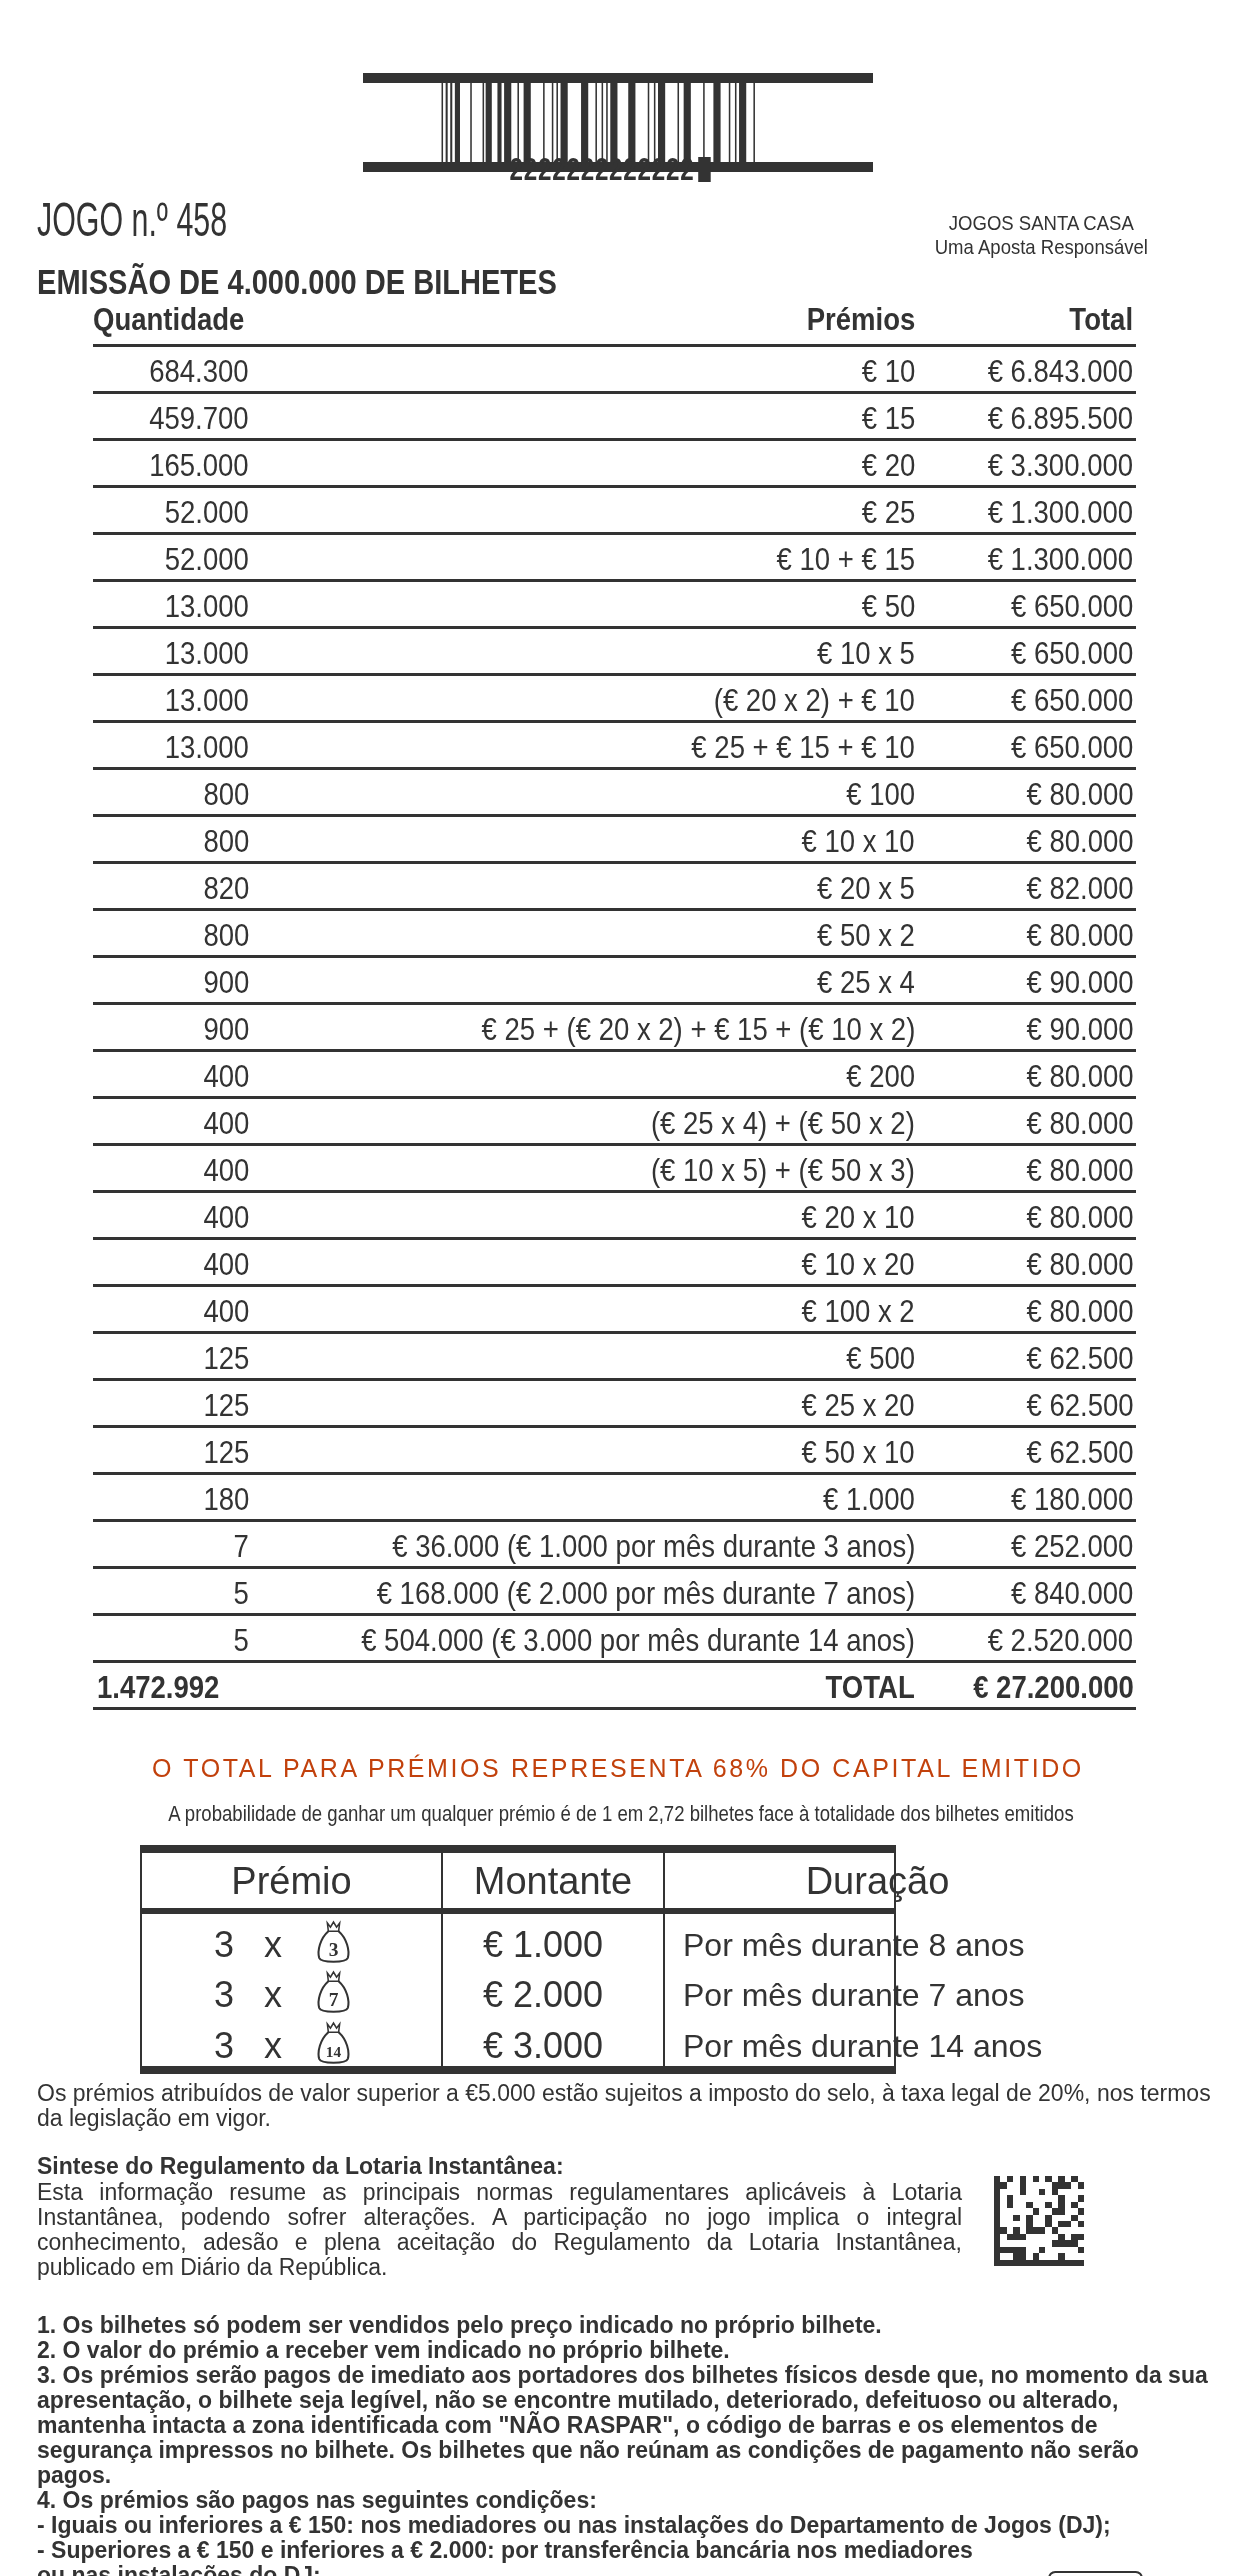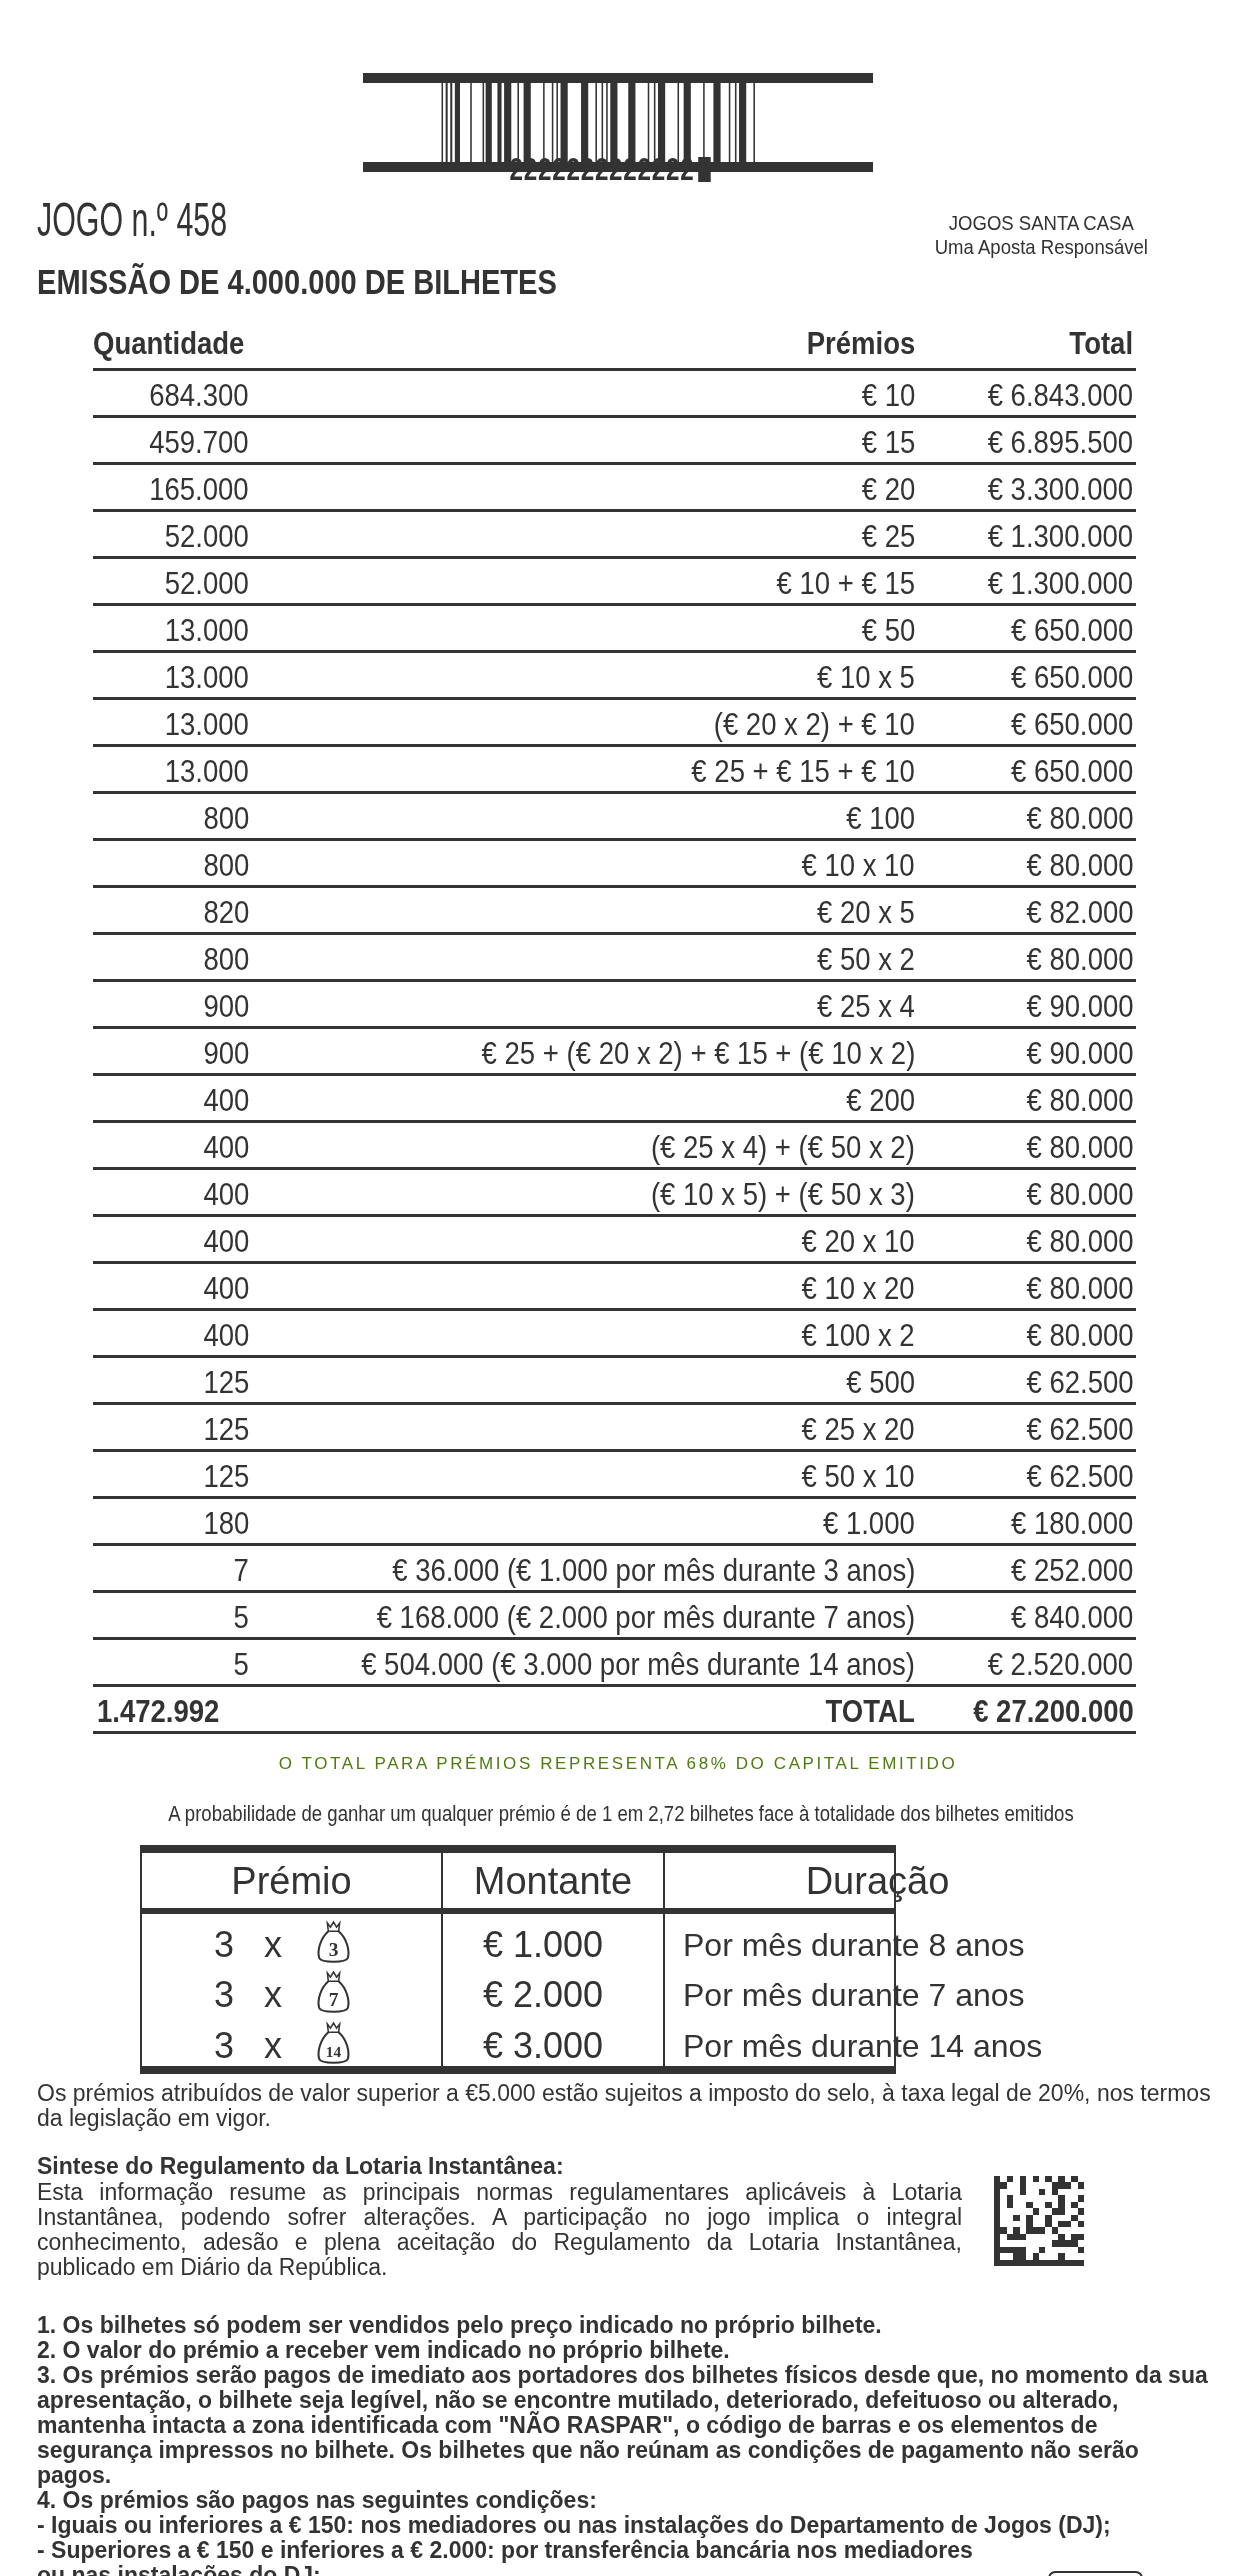--- a/index.html
+++ b/index.html
@@ -11,36 +11,36 @@
   #barcode .hbar { position:absolute; left:0; width:510px; height:9.8px; background:#333; }
   #barcode .vbars { position:absolute; left:78px; top:9.8px; height:79px; width:355px; display:flex; }
   #barcode-number { left:0; width:1236px; top:152px; text-align:center; font-family:"Liberation Sans", sans-serif; font-weight:bold; font-size:31px; letter-spacing:1px; color:#333; transform:scaleX(0.78); transform-origin:582px 0; }
   #barcode-number .blk { display:inline-block; width:15.5px; height:25px; background:#333; margin-left:5.2px; vertical-align:-2.1px; }
 
   #game-title { left:37px; top:195px; font-size:49px; line-height:49px; transform:scaleX(0.62); transform-origin:0 0; font-weight:normal; color:#333; }
   #brand { right:88px; top:211px; text-align:center; font-size:20.6px; line-height:24px; color:#333; transform:scaleX(0.9); transform-origin:100% 0; }
   #emission { left:37px; top:264px; font-size:35px; line-height:35px; font-weight:bold; transform:scaleX(0.83); transform-origin:0 0; color:#333; }
 
   
-  #prize-table { left:93px; top:324px; width:1043px;text-align:center; }
+  #prize-table { left:93px; top:300px; width:1043px;text-align:center; }
   .pt-head { position:relative; height:44px; }
   .pt-head span { position:absolute; bottom:6.2px; font-size:32px; font-weight:bold; transform:scaleX(0.86); }
   .pt-head .h-q { left:0; transform-origin:0 100%; }
   .pt-head .h-p { right:221px; transform-origin:100% 100%; }
   .pt-head .h-t { right:2.6px; transform-origin:100% 100%; }
   .pt-row { position:relative; height:47px; border-top:3.6px solid #333; box-sizing:border-box;text-decoration:underline; }
   .pt-row span { position:absolute; top:6.2px; font-size:32px; line-height:36px; transform:scaleX(0.86); white-space:nowrap; }
   .pt-row .c-q { right:887px; transform-origin:100% 0; }
   .pt-row .c-p { right:221px; transform-origin:100% 0; }
   .pt-row .c-t { right:2.6px; transform-origin:100% 0; }
   .pt-row.total span { font-weight:bold; }
   .pt-row.total .c-q { left:3.6px; right:auto; transform-origin:0 0; }
   .pt-end { border-top:3.6px solid #333; }
 
-  #capital-note { left:0; width:1236px; top:1754px; text-align:center; font-size:17px; letter-spacing:2.6px; color:#4d7c0f; }
+  #capital-note { left:0; width:1236px; top:1754px; text-align:center; font-size:25px; letter-spacing:2.6px; color:#c2410c; }
   #probability-note { left:31px; width:1180px; top:1801px; text-align:center; font-size:21.6px; color:#333; transform:scaleX(0.86); transform-origin:50% 0; white-space:nowrap; }
 
   
   #annuity-table { left:140px; top:1845px; width:756px; height:229px; border-top:8.2px solid #333; border-bottom:8.2px solid #333; border-left:2.1px solid #333; border-right:2.1px solid #333; box-sizing:border-box; }
   #annuity-table .ah { position:absolute; top:0; height:55px; width:100%; border-bottom:6.2px solid #333; }
   #annuity-table .vline { position:absolute; top:0; bottom:0; width:2.1px; background:#333; }
   #annuity-table .ah span { position:absolute; top:7.2px; font-size:38px; text-align:center; }
   #annuity-table .ar { position:absolute; left:0; width:100%; height:50px; }
   #annuity-table .ar span { position:absolute; font-size:36px; top:5.2px; white-space:nowrap; }
   .bag { position:absolute; top:-4.1px; width:37px; height:44px; }

